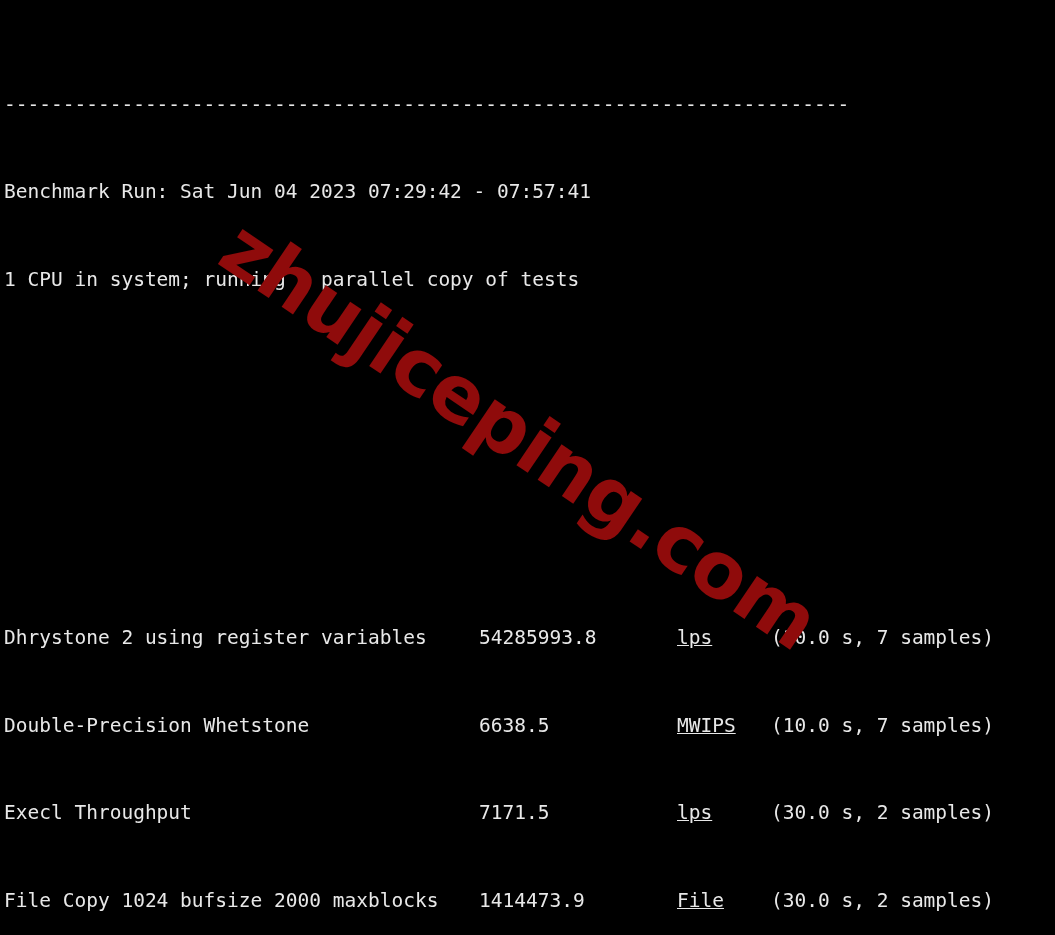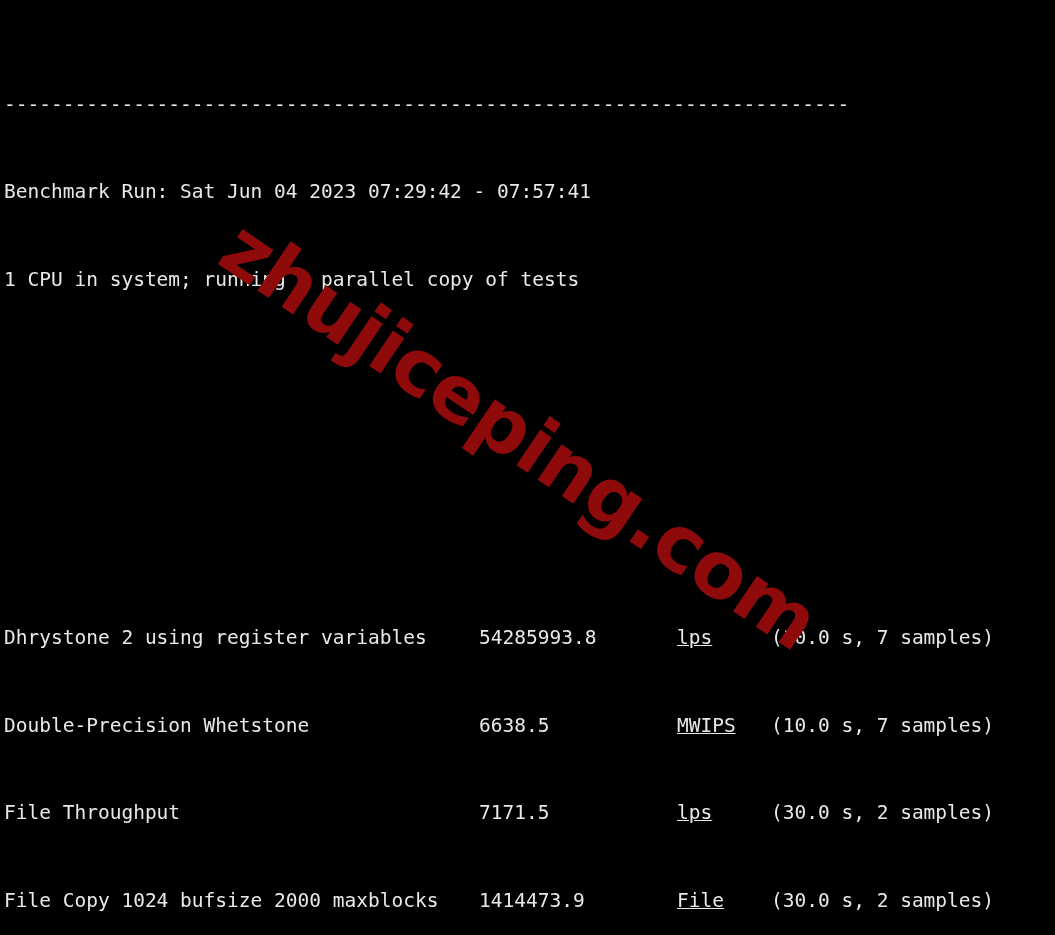--- a/index.html
+++ b/index.html
@@ -84,21 +84,21 @@
       <span class="unit">lps</span>
       <span class="samples">(10.0 s, 7 samples)</span>
     </div>
     <div class="row">
       <span class="lbl">Double-Precision Whetstone</span>
       <span class="val">6638.5</span>
       <span class="unit">MWIPS</span>
       <span class="samples">(10.0 s, 7 samples)</span>
     </div>
     <div class="row">
-      <span class="lbl">File Throughput</span>
+      <span class="lbl">Execl Throughput</span>
       <span class="val">7171.5</span>
       <span class="unit">lps</span>
       <span class="samples">(30.0 s, 2 samples)</span>
     </div>
     <div class="row">
       <span class="lbl">File Copy 1024 bufsize 2000 maxblocks</span>
       <span class="val">1414473.9</span>
       <span class="unit">File</span>
       <span class="samples">(30.0 s, 2 samples)</span>
     </div>

